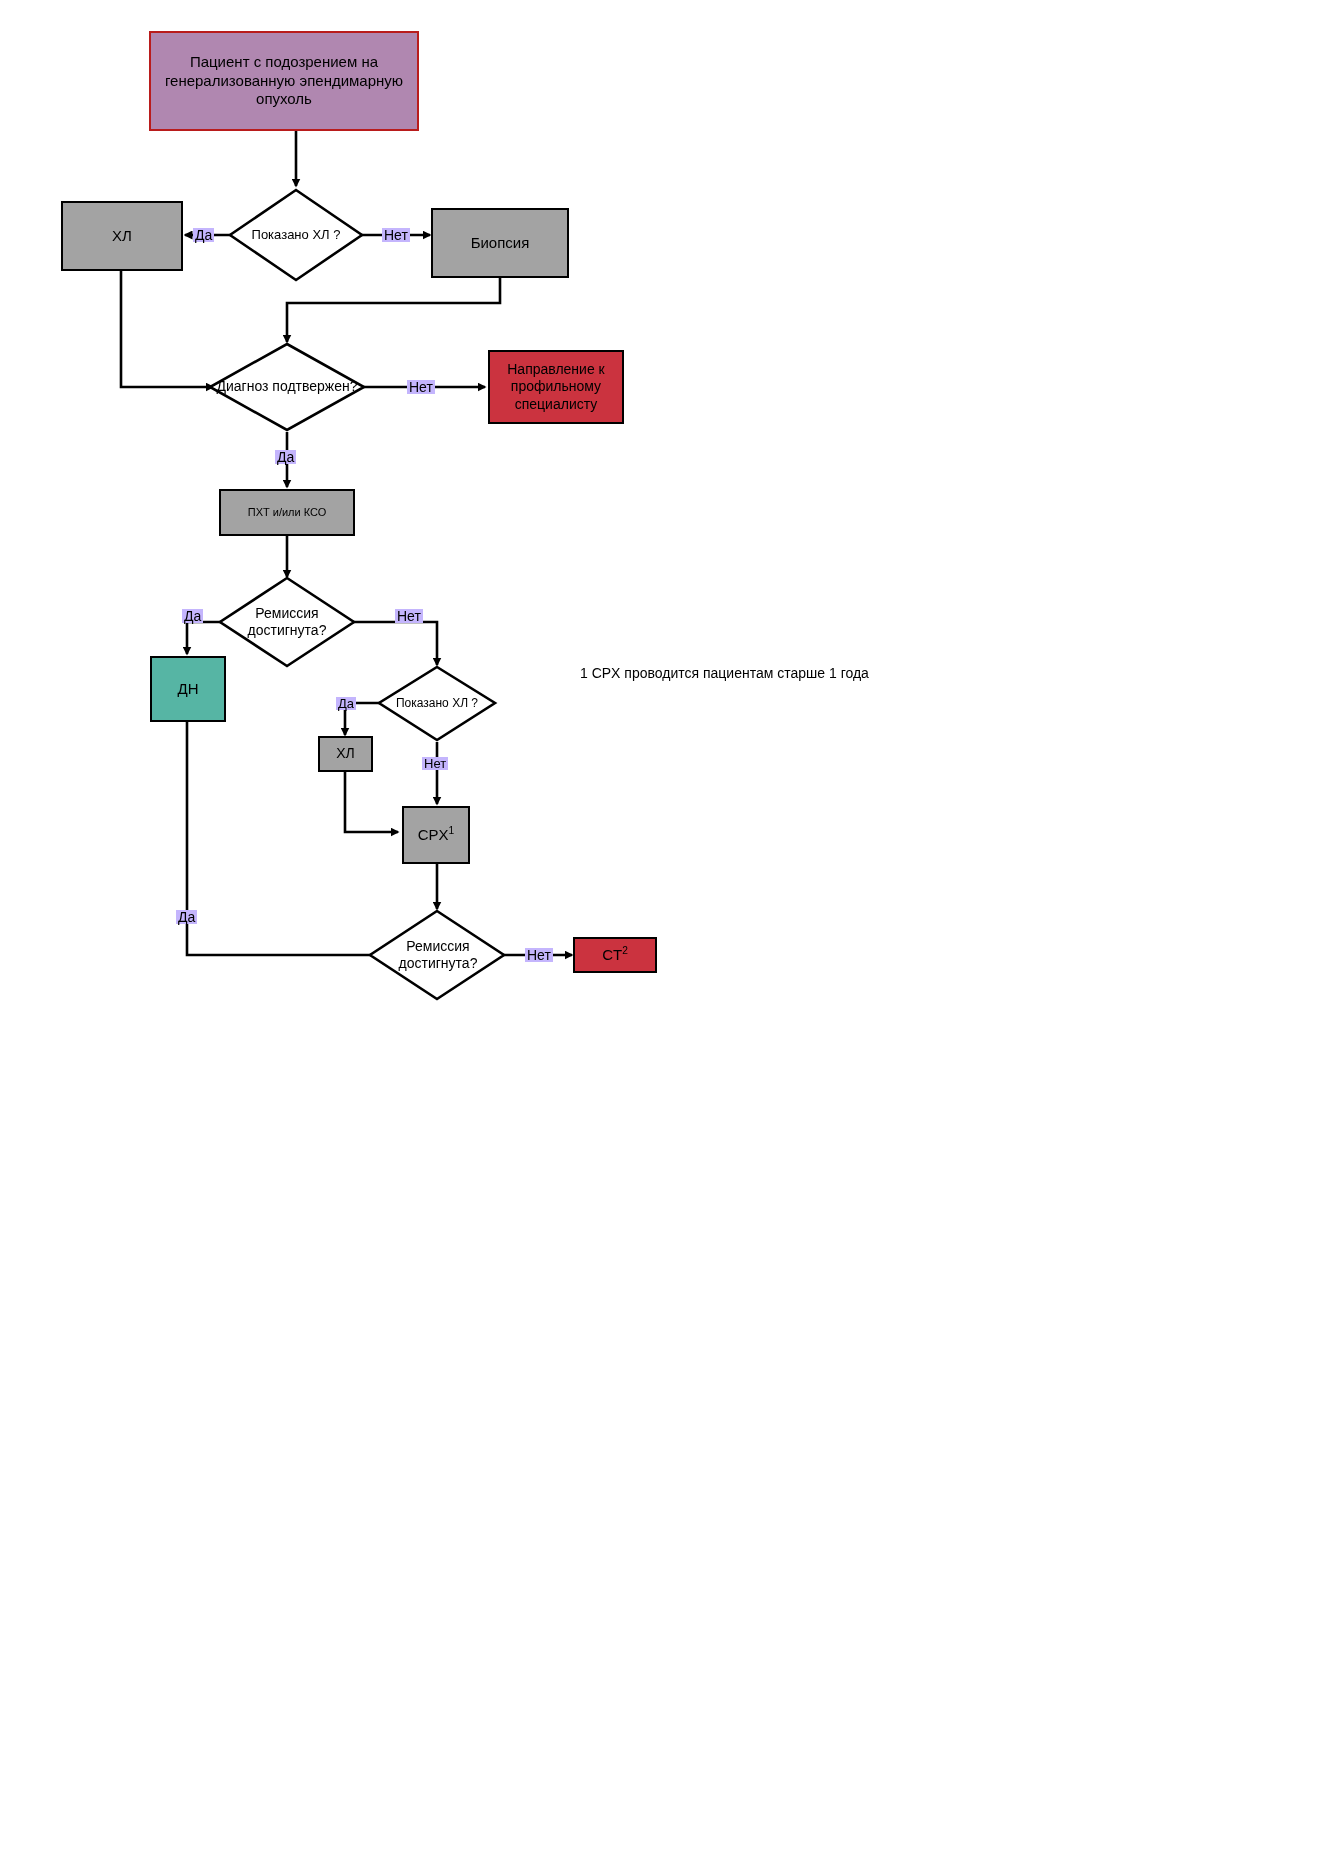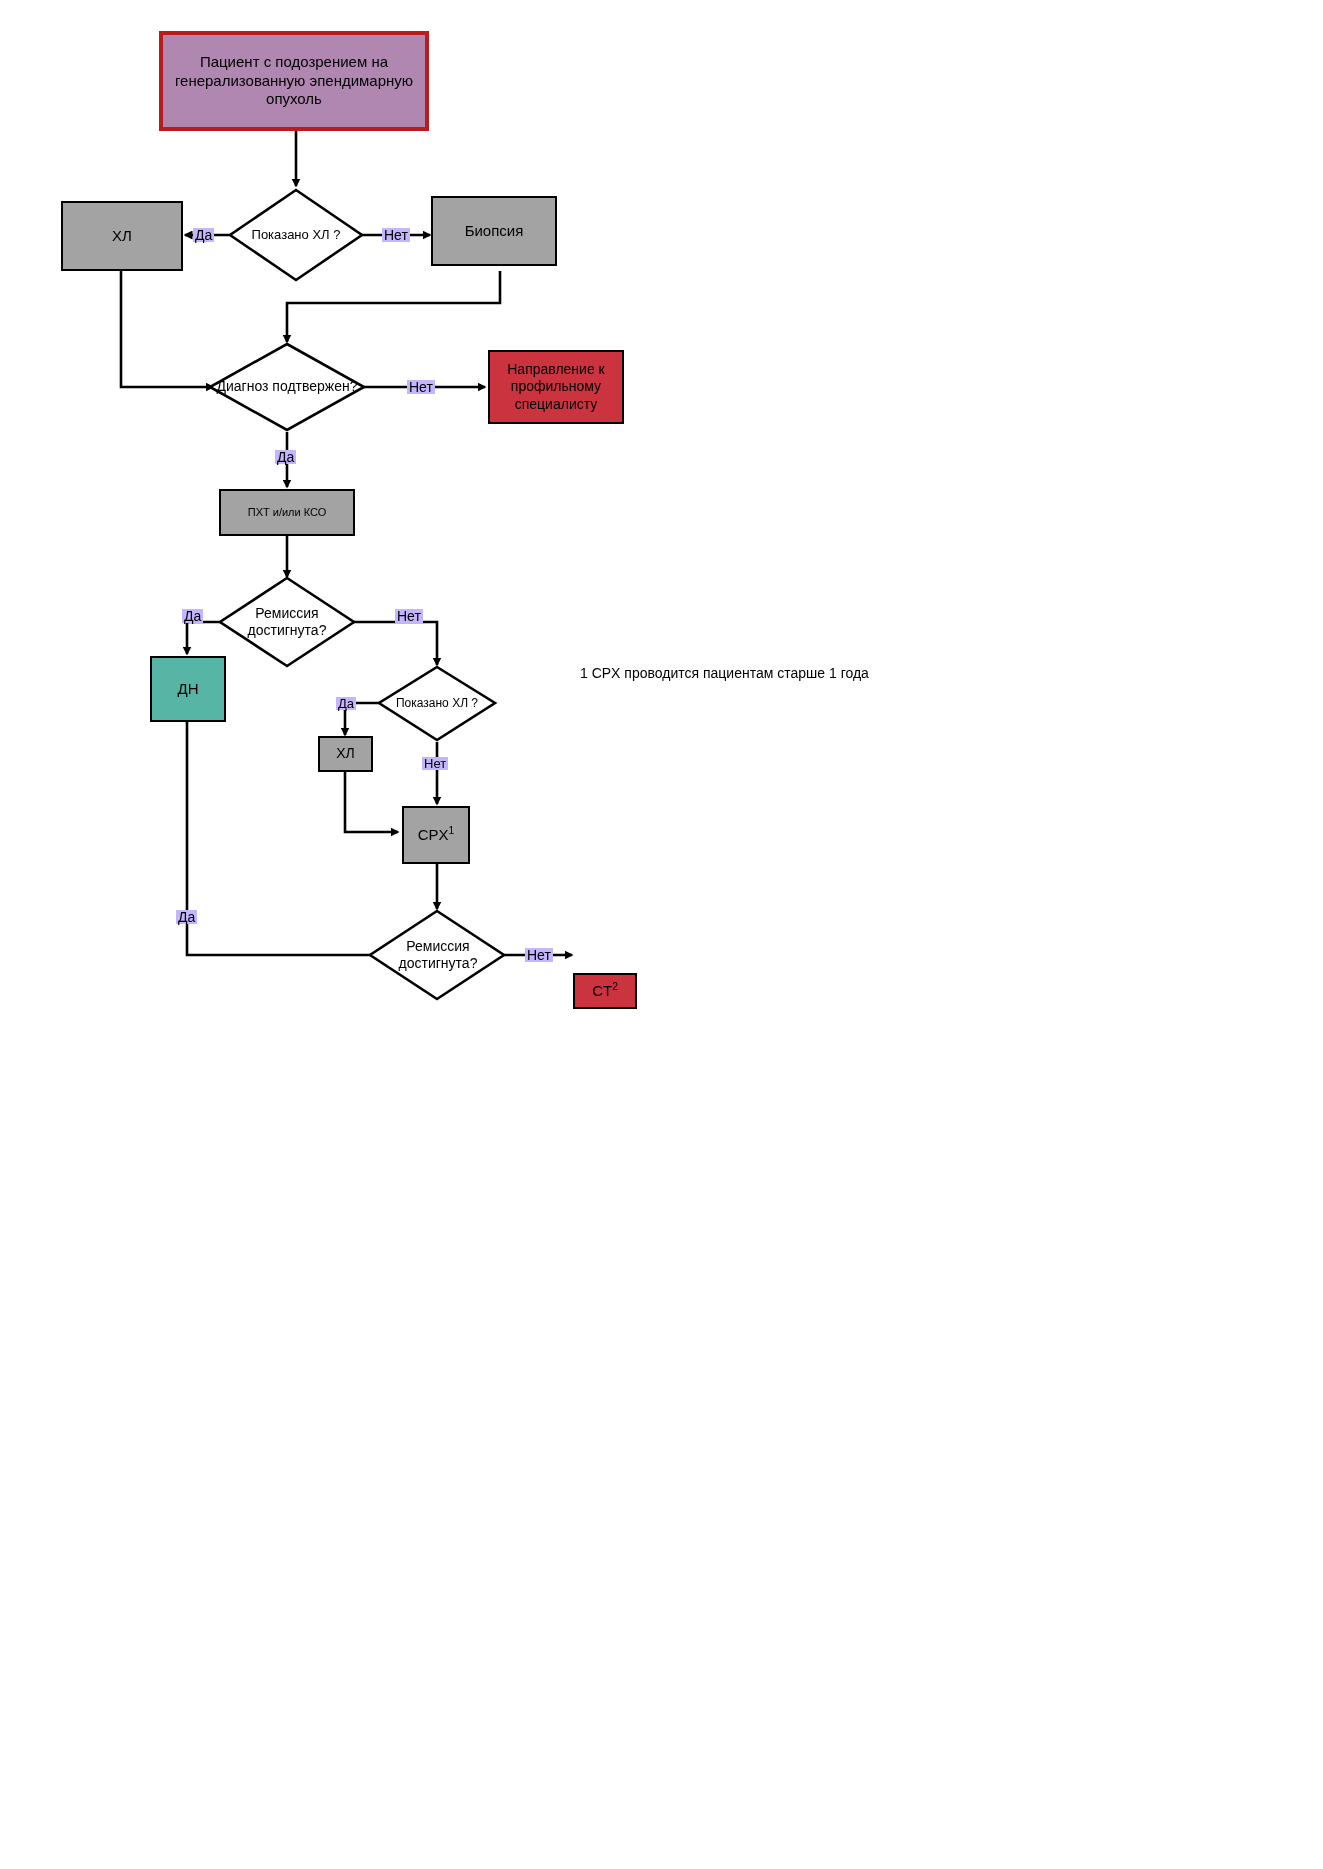--- a/index.html
+++ b/index.html
@@ -60,33 +60,33 @@
 
     <g stroke="#000" stroke-width="2.6" fill="#ffffff">
       <polygon points="296,190 362,235 296,280 230,235"></polygon>
       <polygon points="287,344 364,387 287,430 210,387"></polygon>
       <polygon points="287,578 354,622 287,666 220,622"></polygon>
       <polygon points="437,667 495,703 437,740 379,703"></polygon>
       <polygon points="437,911 504,955 437,999 370,955"></polygon>
     </g>
   </svg>
 
-  <div class="node" style="left:159px;top:31px;width:270px;height:100px;border:4px solid #b91c1c;background:#b087b0;font-size:15px;padding:4px 10px;">
+  <div class="node" style="left:149px;top:31px;width:270px;height:100px;border:2px solid #b91c1c;background:#b087b0;font-size:15px;padding:4px 10px;">
     <span>Пациент с подозрением на генерализованную эпендимарную опухоль</span>
   </div>
 
   <div class="node rect" style="left:61px;top:201px;width:122px;height:70px;font-size:15px;">
     <span>ХЛ</span>
   </div>
 
   <div class="node" style="left:228px;top:190px;width:136px;height:90px;font-size:13px;background:transparent;">
     <span>Показано ХЛ ?</span>
   </div>
 
-  <div class="node rect" style="left:431px;top:196px;width:126px;height:70px;font-size:15px;">
+  <div class="node rect" style="left:431px;top:208px;width:138px;height:70px;font-size:15px;">
     <span>Биопсия</span>
   </div>
 
   <div class="node" style="left:215px;top:355px;width:144px;height:64px;font-size:14px;background:transparent;">
     <span>Диагноз подтвержен?</span>
   </div>
 
   <div class="node" style="left:488px;top:350px;width:136px;height:74px;border:2px solid #000;background:#cb333f;font-size:14px;padding:9px 6px;">
     <span>Направление к профильному специалисту</span>
   </div>
@@ -112,21 +112,21 @@
   </div>
 
   <div class="node rect" style="left:402px;top:806px;width:68px;height:58px;font-size:15px;">
     <span><span>CPX</span><sup>1</sup></span>
   </div>
 
   <div class="node" style="left:375px;top:925px;width:126px;height:60px;font-size:14px;background:transparent;">
     <span>Ремиссия достигнута?</span>
   </div>
 
-  <div class="node" style="left:573px;top:937px;width:64px;height:36px;border:2px solid #000;background:#cb333f;font-size:15px;margin-top:36px;">
+  <div class="node" style="left:573px;top:937px;width:84px;height:36px;border:2px solid #000;background:#cb333f;font-size:15px;">
     <span><span>CT</span><sup>2</sup></span>
   </div>
 
   <div class="lbl" style="left:193px;top:228px;font-size:14px;">Да</div>
   <div class="lbl" style="left:382px;top:228px;font-size:14px;">Нет</div>
   <div class="lbl" style="left:407px;top:380px;font-size:14px;">Нет</div>
   <div class="lbl" style="left:275px;top:450px;font-size:14px;">Да</div>
   <div class="lbl" style="left:182px;top:609px;font-size:14px;">Да</div>
   <div class="lbl" style="left:395px;top:609px;font-size:14px;">Нет</div>
   <div class="lbl" style="left:336px;top:697px;font-size:13px;">Да</div>

